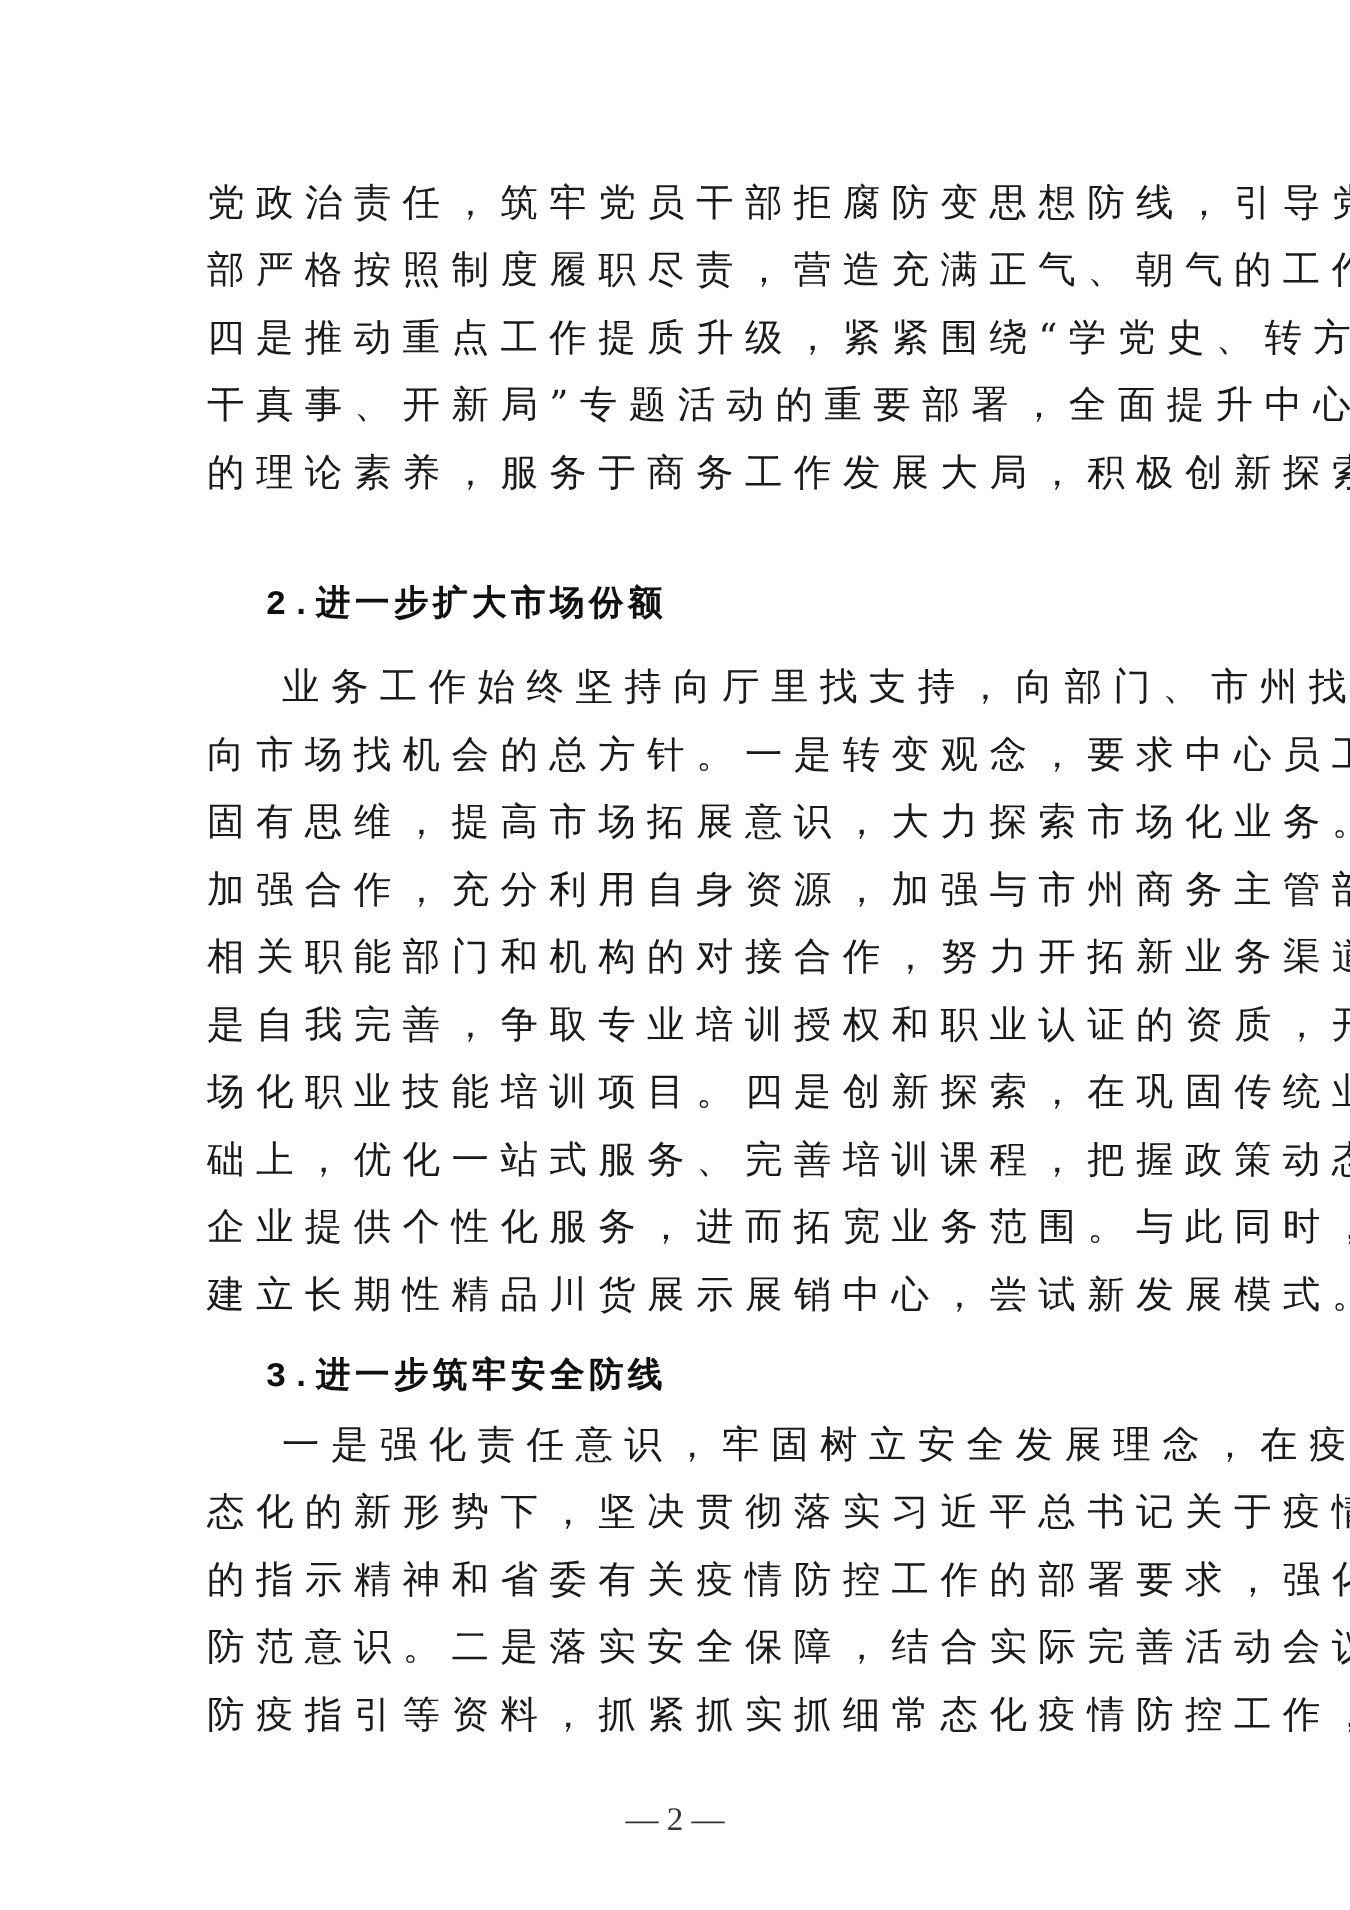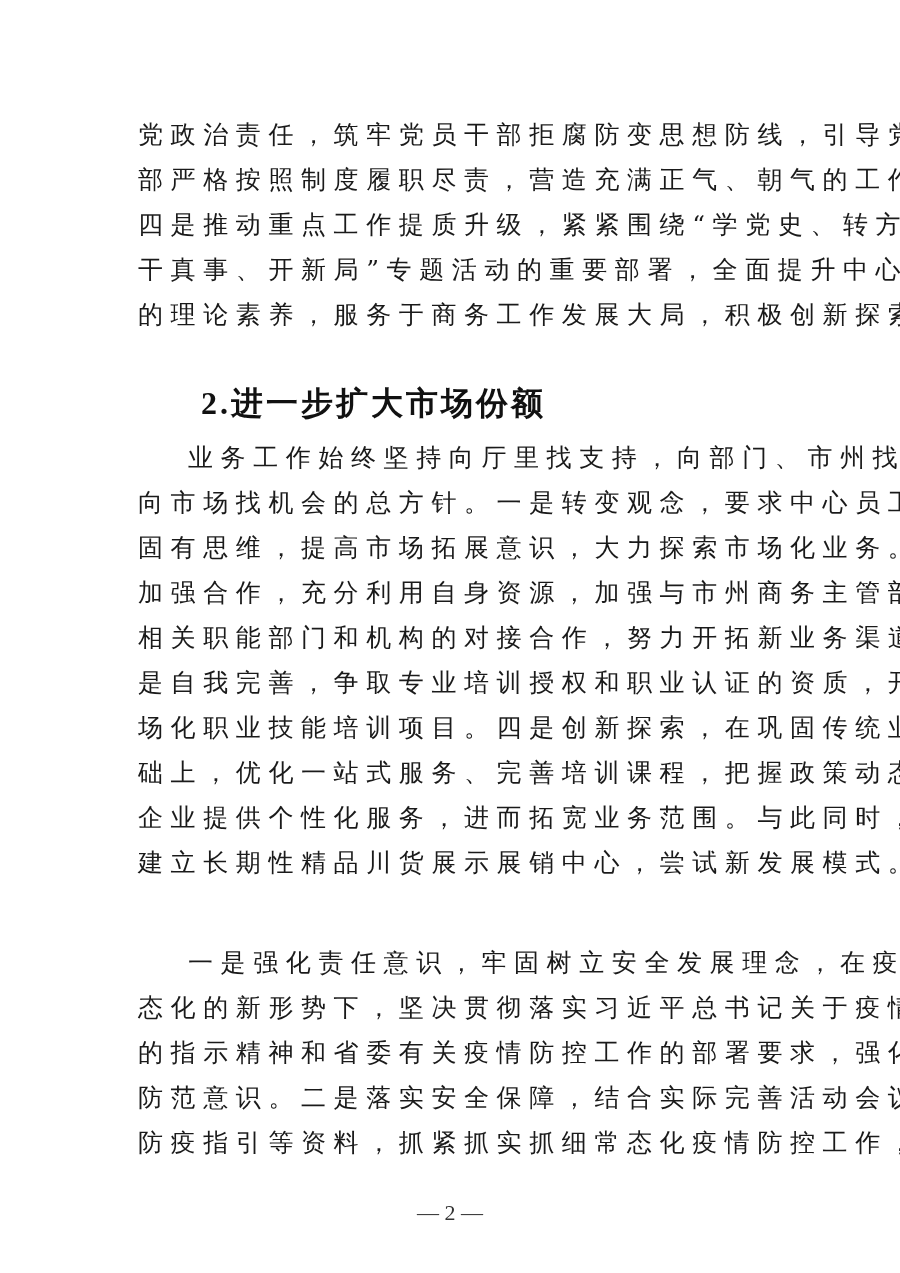--- a/index.html
+++ b/index.html
@@ -13,26 +13,26 @@
     line-height: 40px;
     font-family: "DejaVu Serif", "Liberation Serif", serif;
     font-size: 25px;
     letter-spacing: 7.6px;
     color: #1a1a1a;
     white-space: nowrap;
   }
   .line.indent { left: 188px; }
   .heading {
     position: absolute;
-    left: 201px;
+    left: 177px;
     height: 40px;
     line-height: 40px;
-    font-family: Liberation Serif, serif;
+    font-family: Liberation Mono, monospace;
     font-weight: bold;
-    font-size: 32px;
+    font-size: 23px;
     letter-spacing: 3px;
     color: #111;
     white-space: nowrap;
   }
   .pagenum {
     position: absolute;
     left: 0; width: 900px;
     top: 1198px;
     text-align: center;
     font-family: "Liberation Serif", "DejaVu Serif", serif;
@@ -57,20 +57,21 @@
   <div class="line" style="top:483px">向市场找机会的总方针。一是转变观念，要求中心员工调整</div>
   <div class="line" style="top:528px">固有思维，提高市场拓展意识，大力探索市场化业务。二是</div>
   <div class="line" style="top:573px">加强合作，充分利用自身资源，加强与市州商务主管部门、</div>
   <div class="line" style="top:618px">相关职能部门和机构的对接合作，努力开拓新业务渠道。三</div>
   <div class="line" style="top:663px">是自我完善，争取专业培训授权和职业认证的资质，开拓市</div>
   <div class="line" style="top:708px">场化职业技能培训项目。四是创新探索，在巩固传统业务基</div>
   <div class="line" style="top:753px">础上，优化一站式服务、完善培训课程，把握政策动态，为</div>
   <div class="line" style="top:798px">企业提供个性化服务，进而拓宽业务范围。与此同时，探索</div>
   <div class="line" style="top:843px">建立长期性精品川货展示展销中心，尝试新发展模式。</div>
 
+  <div class="heading" style="top:898px">3.进一步筑牢安全防线</div>
   <div class="line indent" style="top:943px; width:590px;">一是强化责任意识，牢固树立安全发展理念，在疫情常</div>
   <div class="line" style="top:988px">态化的新形势下，坚决贯彻落实习近平总书记关于疫情防控</div>
   <div class="line" style="top:1033px">的指示精神和省委有关疫情防控工作的部署要求，强化风险</div>
   <div class="line" style="top:1078px">防范意识。二是落实安全保障，结合实际完善活动会议手册、</div>
   <div class="line" style="top:1123px">防疫指引等资料，抓紧抓实抓细常态化疫情防控工作，坚决</div>
 
   <div class="pagenum">— 2 —</div>
 </div>
 
 </body></html>

